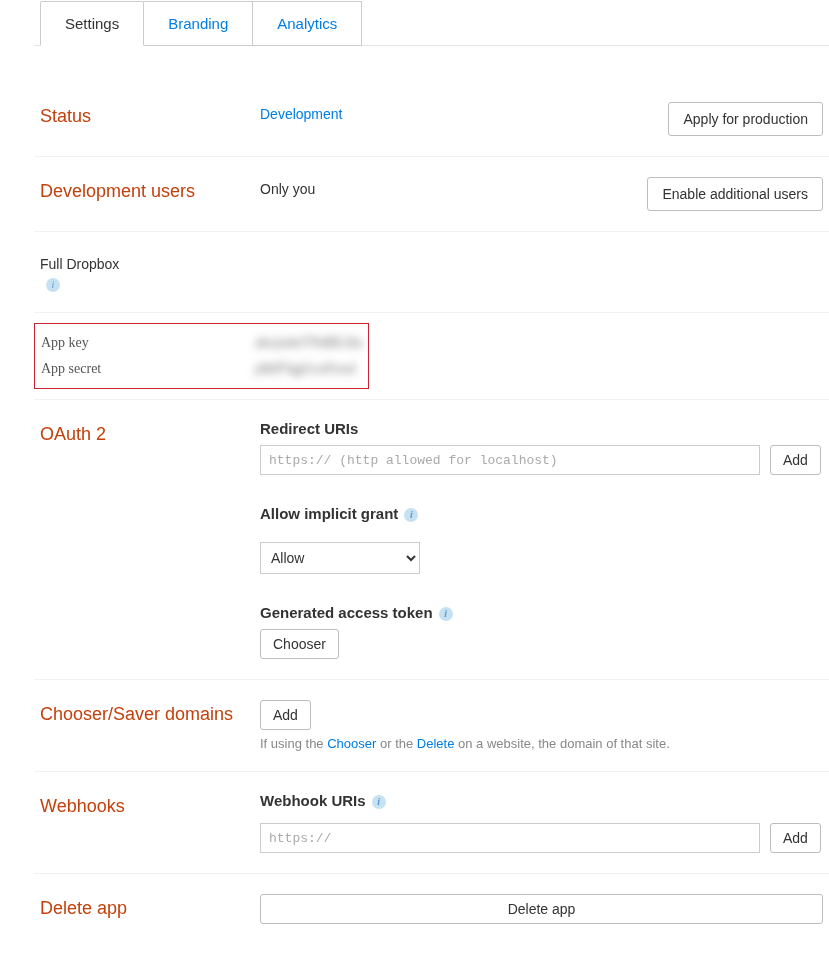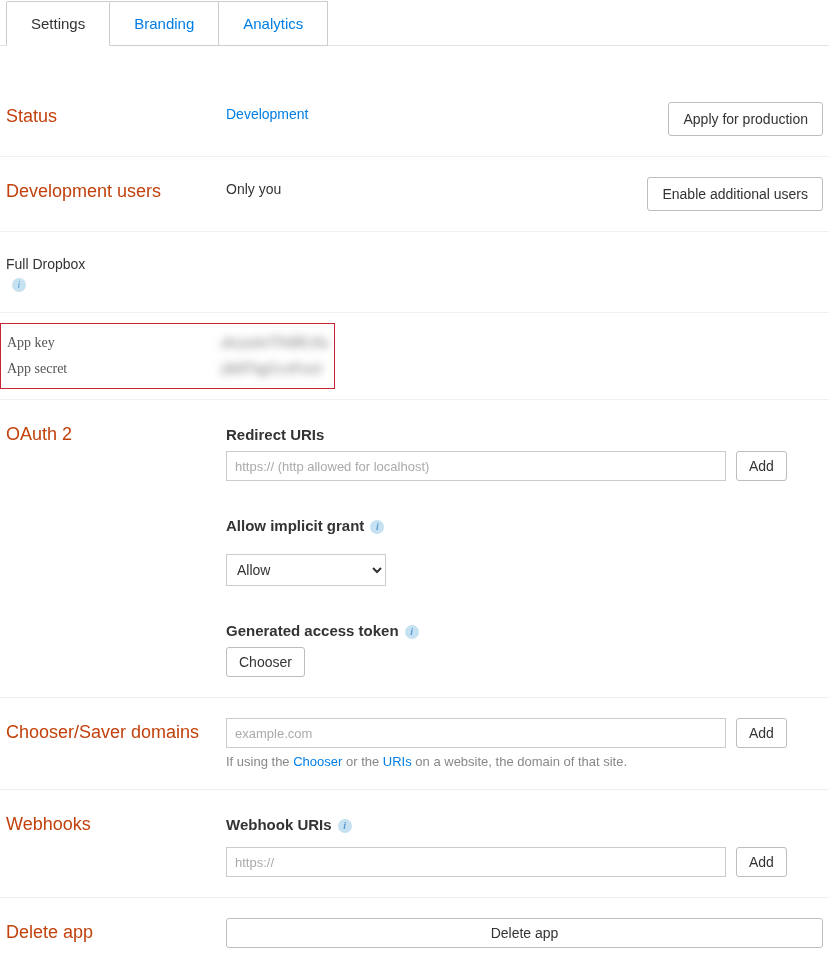--- a/index.html
+++ b/index.html
@@ -1,38 +1,38 @@
 <!DOCTYPE html>
 <html><head>
 <meta charset="utf-8">
 <style>
   * { box-sizing: border-box; }
   html, body { margin:0; padding:0; font-family: "Helvetica Neue", Arial, sans-serif; font-size:14px; color:#333; background:#fff; }
-  .page { width: 829px; background:#fff; }
+  .page { width: 829px; background:#fff;padding-left:34px; }
   .tabs { height:46px; border-bottom:1px solid #e5e5e5; display:flex; align-items:flex-end; padding-left:6px; }
   .tab { padding:13px 24px; font-size:15px; cursor:pointer; position:relative; top:1px; }
   .tab.active { border:1px solid #ccc; border-bottom:1px solid #fff; border-radius:2px 2px 0 0; color:#333; background:#fff; }
   .tab.inactive { border:1px solid #ccc; border-left:none; color:#007ee5;text-align:center; }
   .tab.inactive + .tab.inactive { border-left:none; }
   .section { display:flex; padding: 20px 6px; border-bottom:1px solid #f0f0f0; }
   .section:last-child { border-bottom:none; }
   .section.first { padding-top: 56px; }
   .label-col { width:220px; padding-top:4px; color:#c2410c; font-size:18px; }
   .control-col { flex:1; display:flex; flex-direction:column; gap:6px; }
   .action-col { margin-left:20px; }
   .linklike { color:#007ee5; }
   .btn { background:#fff; border:1px solid #bdbdbd; border-radius:3px; padding:8px 14px; font-size:14px; color:#333; cursor:pointer; white-space:nowrap; }
   .btn.small { padding:6px 12px; }
-  .heading { font-weight:700; color:#333; font-size:15px; margin-bottom:8px;margin-top:6px; }
+  .heading { font-weight:700; color:#333; font-size:15px; margin-bottom:8px; }
   .info-icon { display:inline-block; width:14px; height:14px; border-radius:50%; background:#c6e1f2; color:#5a9bd4; font-size:10px; line-height:14px; text-align:center; font-family: Georgia, serif; font-style:italic; vertical-align:middle; margin-left:6px; }
   .info-icon::before { content:"i"; }
   input.textin { width:100%; max-width:500px; height:30px; border:1px solid #ccc; padding:4px 8px; font-size:13px; color:#333; }
   input.textin::placeholder { color:#aaa; }
   .row-add { display:flex; gap:10px; align-items:center; }
-  .row-add input { flex:1; }
+  .row-add input { flex:1;font-family:Liberation Mono, monospace; }
   select.sel { width:160px; height:32px; border:1px solid #ccc; background:#fff; padding:4px 6px; font-size:14px; color:#333;margin-top:12px; }
   .hint { color:#888; font-size:13px; }
   .hint a { color:#007ee5; text-decoration:none; }
   .highlight-box { border:1px solid #c82333; padding: 6px 6px; margin: 0 460px 0 0px; }
   .kv-row { display:flex; align-items:center; height:26px;font-family:Liberation Serif, serif; }
   .kv-row .k { width:220px; color:#555; padding-left:6px;}
   .kv-row .v { color:#666; filter: blur(4px); user-select:none; }
   .section.keys { padding: 10px 0; }
   .section.keys .outer { padding-left:0; }
   .block { margin-bottom:24px; }
@@ -108,25 +108,24 @@
         </div>
         <button class="btn small">Chooser</button>
       </div>
     </div>
   </div>
 
   <div class="section">
     <div class="label-col">Chooser/Saver domains</div>
     <div class="control-col">
       <div class="row-add">
-        <input class="textin" placeholder="example.com" style="">
         <button class="btn small">Add</button>
       </div>
       <div class="hint">
-        <span>If using the </span><a href="#">Chooser</a><span> or the </span><a href="#">URIs</a><span> on a website, the domain of that site.</span>
+        <span>If using the </span><a href="#">Chooser</a><span> or the </span><a href="#">Delete</a><span> on a website, the domain of that site.</span>
       </div>
     </div>
   </div>
 
   <div class="section">
     <div class="label-col">Webhooks</div>
     <div class="control-col">
       <div class="heading">
         <span>Webhook URIs</span><span class="info-icon"></span>
       </div>

